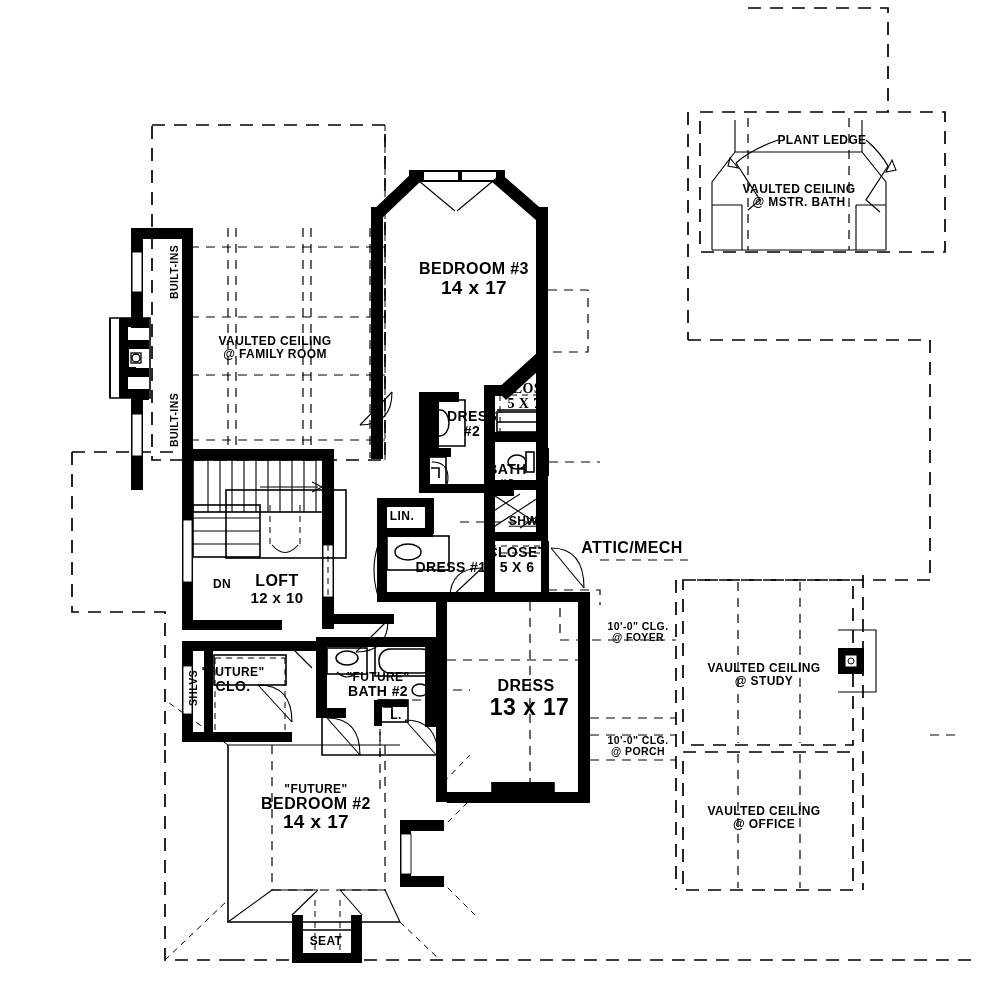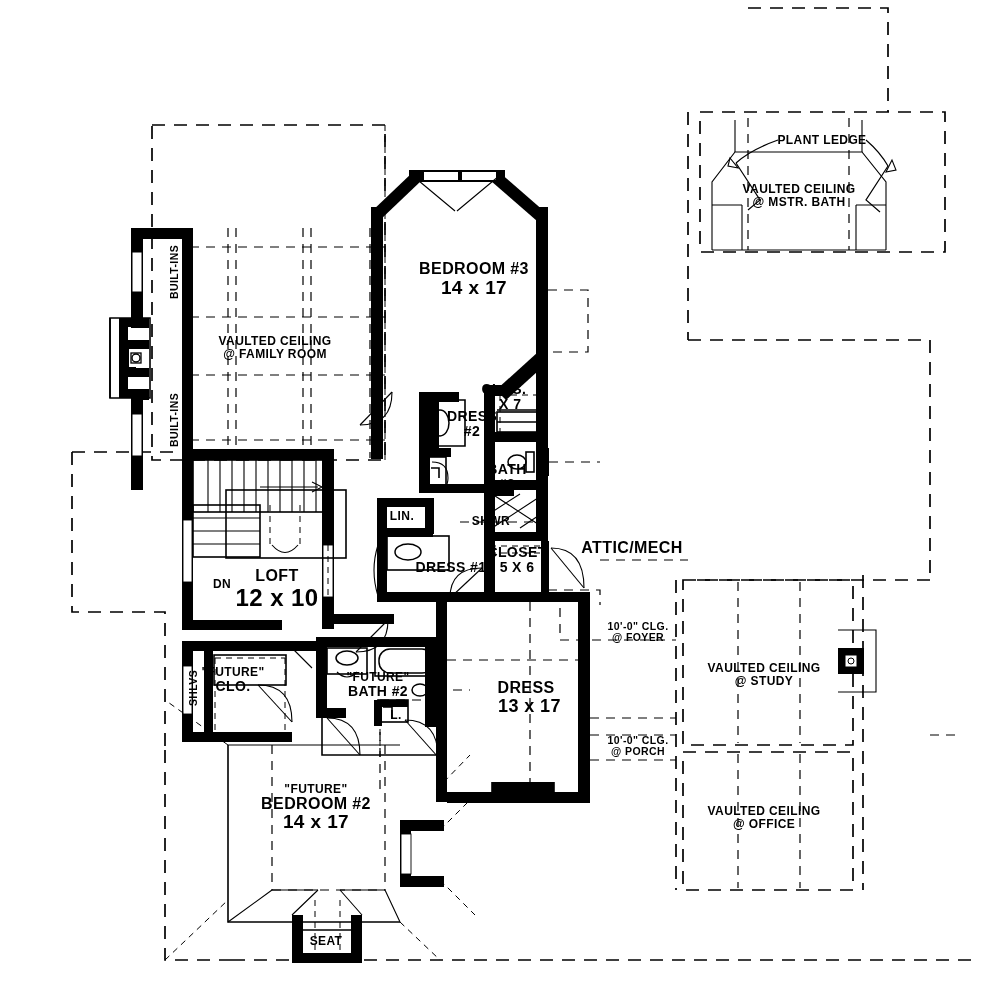--- a/index.html
+++ b/index.html
@@ -341,35 +341,35 @@
     </g>
   </svg>
 
   <div class="lbl sz-room" style="left:474px; top:279px;">
     <span class="l1">BEDROOM #3</span>
     <span class="l2 sz-dim" style="font-size:19px;">14 x 17</span>
   </div>
 
   <div class="lbl sz-room" style="left:277px; top:589px;">
     <span class="l1">LOFT</span>
-    <span class="l2" style="font-size:24px;">12 x 10</span>
+    <span class="l2" style="font-size:15px;">12 x 10</span>
   </div>
 
   <div class="lbl sz-room" style="left:526px; top:698px;">
     <span class="l1">DRESS</span>
-    <span class="l2" style="font-size:18px;margin-left:7px;">13 x 17</span>
+    <span class="l2" style="font-size:23px;margin-left:7px;">13 x 17</span>
   </div>
 
   <div class="lbl sz-room" style="left:316px; top:808px;">
     <span class="l1 sz-small" style="font-size:12px;">"FUTURE"</span>
     <span class="l1">BEDROOM #2</span>
     <span class="l2" style="font-size:19px;">14 x 17</span>
   </div>
 
-  <div class="lbl sz-med" style="left:504px; top:397px;">
+  <div class="lbl sz-med" style="left:524px; top:397px;font-family:Liberation Serif, serif;">
     <span class="l1">CLOS.</span>
     <span class="l2">5 X 7</span>
   </div>
 
   <div class="lbl sz-med" style="left:517px; top:560px;">
     <span class="l1">CLOSET</span>
     <span class="l2">5 X 6</span>
   </div>
 
   <div class="lbl sz-med" style="left:443px; top:567px;margin-left:8px;">
@@ -401,21 +401,21 @@
   </div>
 
   <div class="lbl sz-small" style="left:437px; top:489px;">
     <span class="l1">L.</span>
   </div>
 
   <div class="lbl sz-small" style="left:396px; top:715px;">
     <span class="l1">L.</span>
   </div>
 
-  <div class="lbl sz-small" style="left:491px; top:521px;">
+  <div class="lbl sz-small" style="left:528px; top:521px;text-decoration:underline;">
     <span class="l1">SHWR</span>
   </div>
 
   <div class="lbl sz-tiny vert" style="left:194px; top:688px;">
     <span class="l1">SHLVS</span>
   </div>
 
   <div class="lbl sz-small" style="left:222px; top:548px;margin-top:36px;">
     <span class="l1">DN</span>
   </div>

